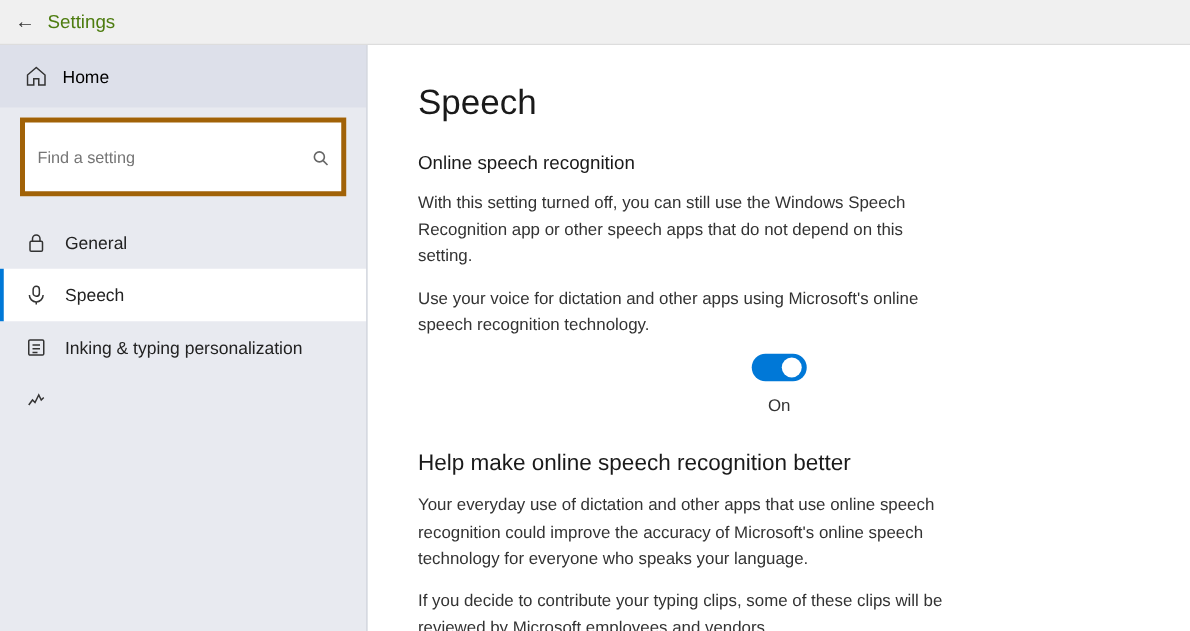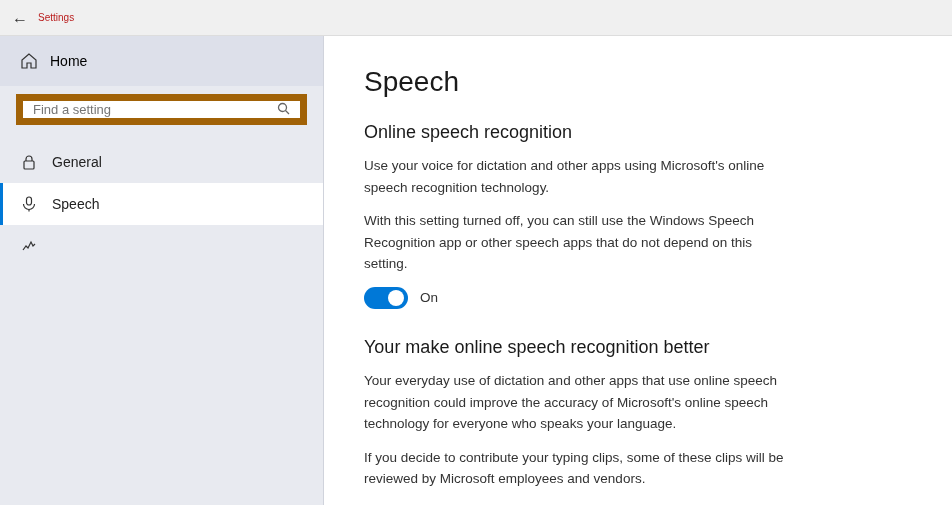--- a/index.html
+++ b/index.html
@@ -28,58 +28,58 @@
     .title-bar-back {
       cursor: pointer;
       font-size: 16px;
       color: #333;
       background: none;
       border: none;
       display: flex;
       align-items: center;
     }
     .title-bar-title {
-      font-size: 10px;
-      color: #b91c1c;
+      font-size: 15px;
+      color: #4d7c0f;
     }
 
     
     .app-container {
       display: flex;
       flex: 1;
       overflow: hidden;
     }
 
     
     .sidebar {
-      width: 324px;
+      width: 294px;
       background: #e8eaf0;
       display: flex;
       flex-direction: column;
       flex-shrink: 0;
       overflow-y: auto;
       border-right: 1px solid #d0d3dc;
     }
 
     .sidebar-home {
       display: flex;
       align-items: center;
       gap: 12px;
       padding: 16px 20px;
       cursor: pointer;
       background: #dde0ea;
     }
 
     .search-box {
       margin: 8px 16px 16px;
       display: flex;
-      align-items: flex-start;
-      background: #fff;
-      border: 7px solid #a16207;
-      padding: 1px 10px;
+      align-items: flex-end;
+      background: #fff;
+      border: 4px solid #a16207;
+      padding: 20px 10px;
       gap: 8px;
     }
     .search-box input {
       border: none;
       outline: none;
       flex: 1;
       font-size: 13px;
       font-family: 'Segoe UI', sans-serif;
       background: transparent;
       color: #555;
@@ -129,41 +129,42 @@
     }
 
     .page-title {
       font-size: 28px;
       font-weight: 300;
       color: #1a1a1a;
       margin-bottom: 24px;
     }
 
     .section-title {
-      font-size: 18px;
+      font-size: 15px;
       font-weight: 400;
       color: #1a1a1a;
       margin-bottom: 12px;
     }
 
     .section-text {
       font-size: 13.5px;
       color: #333;
       line-height: 1.6;
       margin-bottom: 12px;
       max-width: 430px;
     }
 
     
     .toggle-row {
       display: flex;
       align-items: center;
       gap: 12px;
       margin-bottom: 28px;
       margin-top: 8px;
+      flex-direction: column;
     }
     .toggle {
       position: relative;
       width: 44px;
       height: 22px;
       cursor: pointer;
     }
     .toggle-track {
       width: 44px;
       height: 22px;
@@ -242,51 +243,62 @@
       <div class="nav-icon">
         <svg width="16" height="16" viewBox="0 0 16 16" fill="none">
           <rect x="5.5" y="1" width="5" height="8" rx="2.5" stroke="#333" stroke-width="1.2"></rect>
           <path d="M2.5 8a5.5 5.5 0 0011 0" stroke="#333" stroke-width="1.2" fill="none"></path>
           <line x1="8" y1="13.5" x2="8" y2="15.5" stroke="#333" stroke-width="1.2"></line>
         </svg>
       </div>
       <span>Speech</span>
     </div>
 
-
     <div class="nav-item">
       <div class="nav-icon">
         <svg width="16" height="16" viewBox="0 0 16 16" fill="none">
+          <rect x="2" y="2" width="12" height="12" rx="1" stroke="#333" stroke-width="1.2"></rect>
+          <line x1="5" y1="6" x2="11" y2="6" stroke="#333" stroke-width="1.1"></line>
+          <line x1="5" y1="9" x2="11" y2="9" stroke="#333" stroke-width="1.1"></line>
+          <line x1="5" y1="12" x2="9" y2="12" stroke="#333" stroke-width="1.1"></line>
+        </svg>
+      </div>
+      <span>Inking &amp; typing personalization</span>
+    </div>
+
+    <div class="nav-item">
+      <div class="nav-icon">
+        <svg width="16" height="16" viewBox="0 0 16 16" fill="none">
           <path d="M2 12l3-4 2 2 3-6 2 4 2-2" stroke="#333" stroke-width="1.2" fill="none"></path>
         </svg>
       </div>
     </div>
 
 
   </div>
 
   <div class="content">
 
     <h1 class="page-title">Speech</h1>
 
     <h2 class="section-title">Online speech recognition</h2>
 
+    <p class="section-text">With this setting turned off, you can still use the Windows Speech Recognition app or other speech apps that do not depend on this setting.</p>
+
     <p class="section-text">Use your voice for dictation and other apps using Microsoft's online speech recognition technology.</p>
-
-    <p class="section-text">With this setting turned off, you can still use the Windows Speech Recognition app or other speech apps that do not depend on this setting.</p>
 
     <div class="toggle-row">
       <div class="toggle">
         <div class="toggle-track">
           <div class="toggle-thumb"></div>
         </div>
       </div>
       <span class="toggle-label">On</span>
     </div>
 
-    <h2 class="help-section-title">Your make online speech recognition better</h2>
+    <h2 class="help-section-title">Help make online speech recognition better</h2>
 
     <p class="section-text">Your everyday use of dictation and other apps that use online speech recognition could improve the accuracy of Microsoft's online speech technology for everyone who speaks your language.</p>
 
     <p class="section-text">If you decide to contribute your typing clips, some of these clips will be reviewed by Microsoft employees and vendors.</p>
 
   </div>
 </div>
 
 </body></html>

